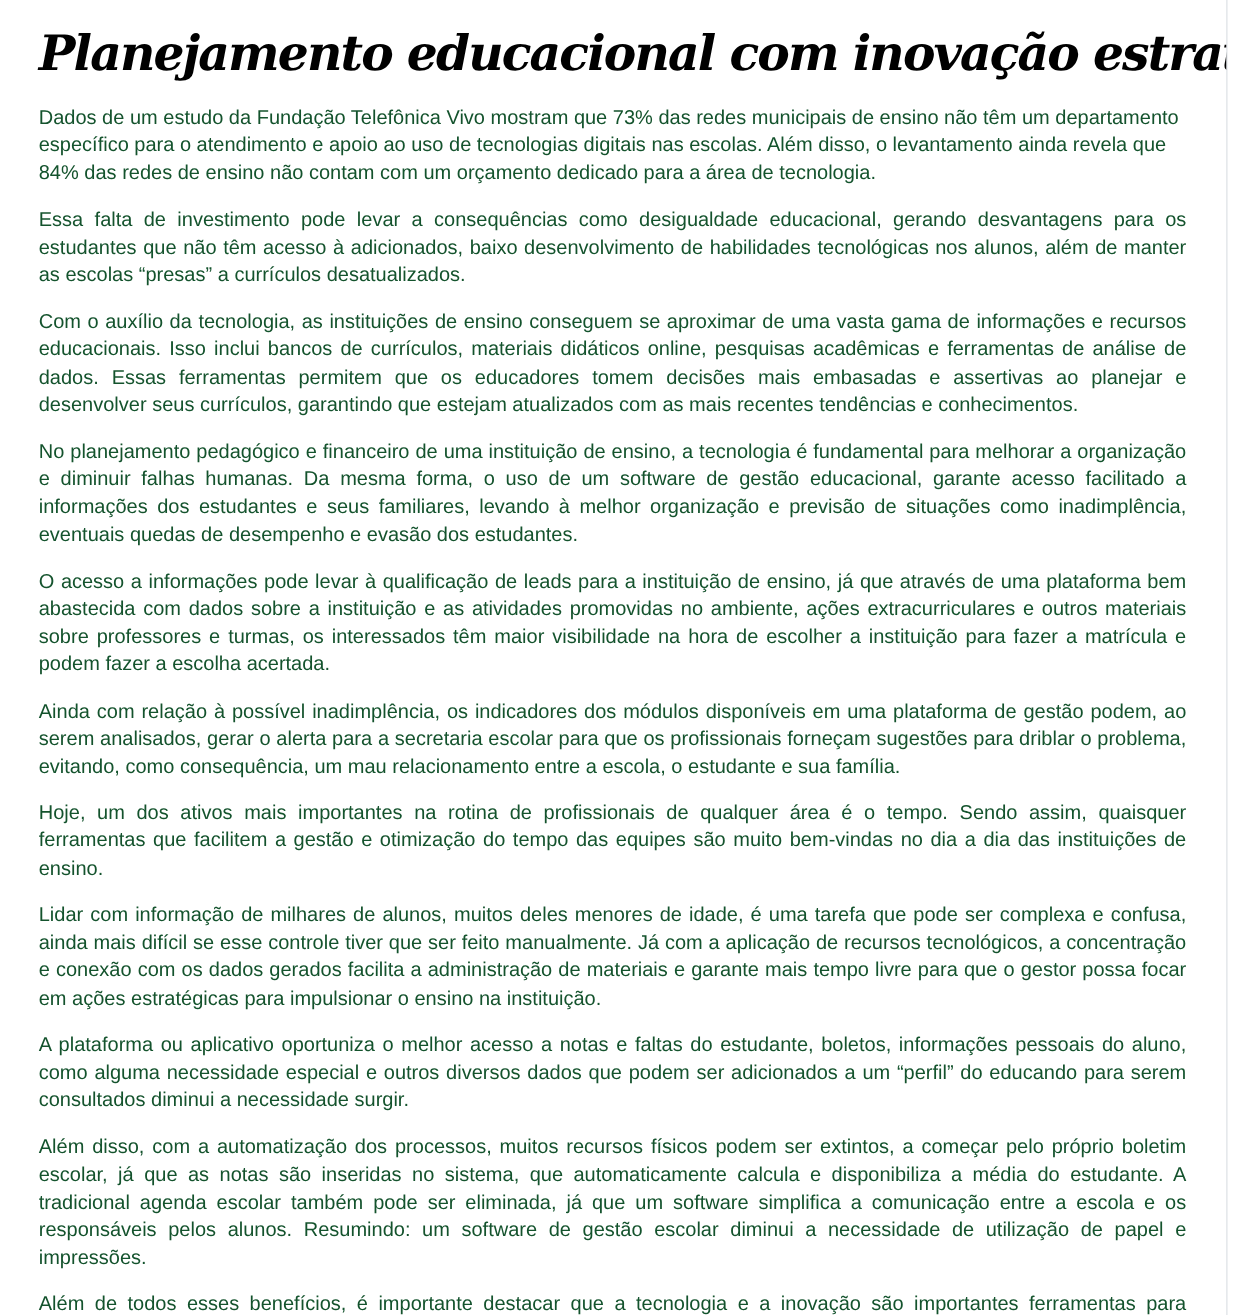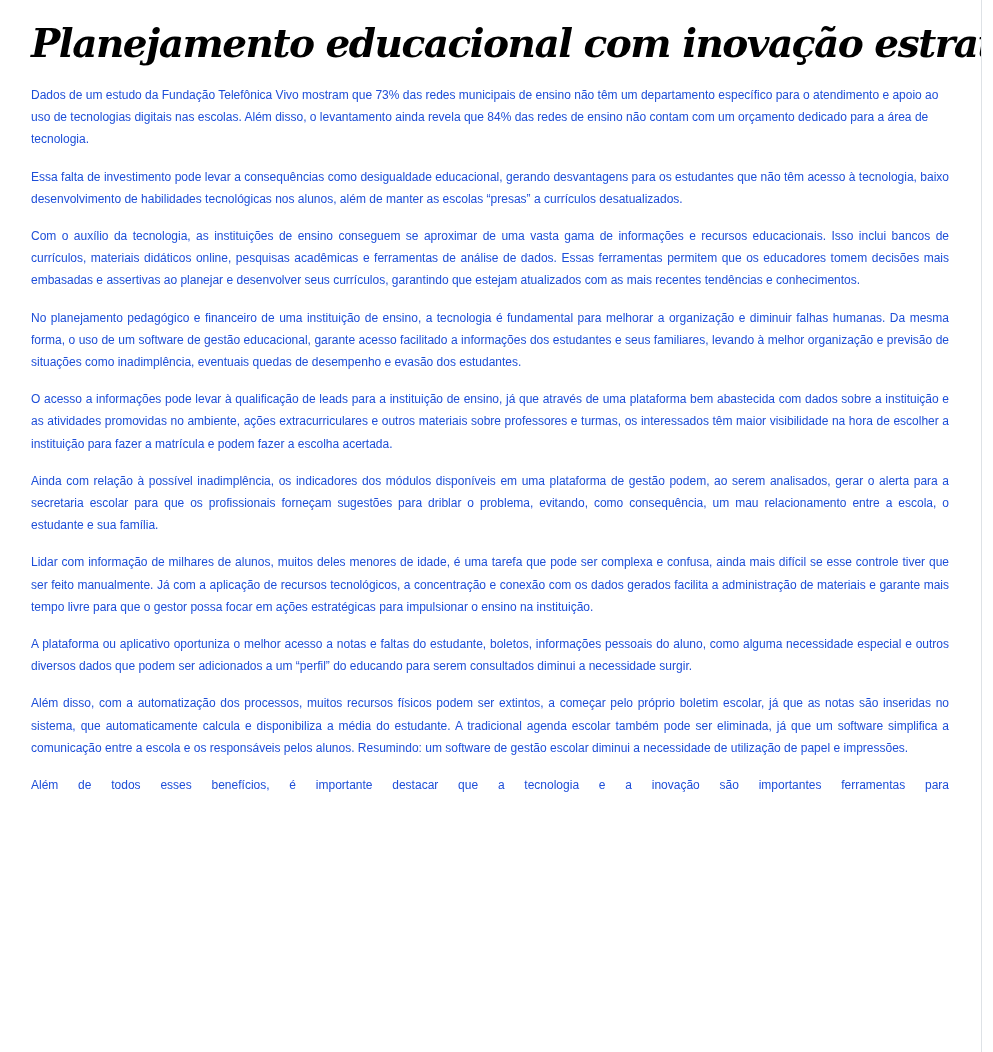--- a/index.html
+++ b/index.html
@@ -28,46 +28,47 @@
     font-weight: 700;
     font-size: 39px;
     line-height: 1.18;
     letter-spacing: -1.5px;
     color: #000000;
     margin: 0 0 18px 0;
     white-space: nowrap;
   }
   .article-body p {
     font-family: "Liberation Sans", sans-serif;
-    font-size: 12px;
+    font-size: 16px;
     line-height: 22.2px;
-    color: #1d4ed8;
+    color: #14532d;
     margin: 0 0 15px 0;
     text-align: justify;
   }
   .article-body p.lead-paragraph {
     text-align: left;
   }
   .article-body p.clipped-paragraph {
     text-align: justify;
     text-align-last: justify;
     margin-bottom: 0;
   }
 </style>
 </head>
 <body>
 
 <div class="page">
   <h1 class="article-title">Planejamento educacional com inovação estratégica</h1>
 
   <div class="article-body">
     <p class="lead-paragraph">Dados de um estudo da Fundação Telefônica Vivo mostram que 73% das redes municipais de ensino não têm um departamento específico para o atendimento e apoio ao uso de tecnologias digitais nas escolas. Além disso, o levantamento ainda revela que 84% das redes de ensino não contam com um orçamento dedicado para a área de tecnologia.</p>
-    <p>Essa falta de investimento pode levar a consequências como desigualdade educacional, gerando desvantagens para os estudantes que não têm acesso à tecnologia, baixo desenvolvimento de habilidades tecnológicas nos alunos, além de manter as escolas “presas” a currículos desatualizados.</p>
+    <p>Essa falta de investimento pode levar a consequências como desigualdade educacional, gerando desvantagens para os estudantes que não têm acesso à adicionados, baixo desenvolvimento de habilidades tecnológicas nos alunos, além de manter as escolas “presas” a currículos desatualizados.</p>
     <p>Com o auxílio da tecnologia, as instituições de ensino conseguem se aproximar de uma vasta gama de informações e recursos educacionais. Isso inclui bancos de currículos, materiais didáticos online, pesquisas acadêmicas e ferramentas de análise de dados. Essas ferramentas permitem que os educadores tomem decisões mais embasadas e assertivas ao planejar e desenvolver seus currículos, garantindo que estejam atualizados com as mais recentes tendências e conhecimentos.</p>
     <p>No planejamento pedagógico e financeiro de uma instituição de ensino, a tecnologia é fundamental para melhorar a organização e diminuir falhas humanas. Da mesma forma, o uso de um software de gestão educacional, garante acesso facilitado a informações dos estudantes e seus familiares, levando à melhor organização e previsão de situações como inadimplência, eventuais quedas de desempenho e evasão dos estudantes.</p>
     <p>O acesso a informações pode levar à qualificação de leads para a instituição de ensino, já que através de uma plataforma bem abastecida com dados sobre a instituição e as atividades promovidas no ambiente, ações extracurriculares e outros materiais sobre professores e turmas, os interessados têm maior visibilidade na hora de escolher a instituição para fazer a matrícula e podem fazer a escolha acertada.</p>
     <p>Ainda com relação à possível inadimplência, os indicadores dos módulos disponíveis em uma plataforma de gestão podem, ao serem analisados, gerar o alerta para a secretaria escolar para que os profissionais forneçam sugestões para driblar o problema, evitando, como consequência, um mau relacionamento entre a escola, o estudante e sua família.</p>
+    <p>Hoje, um dos ativos mais importantes na rotina de profissionais de qualquer área é o tempo. Sendo assim, quaisquer ferramentas que facilitem a gestão e otimização do tempo das equipes são muito bem-vindas no dia a dia das instituições de ensino.</p>
     <p>Lidar com informação de milhares de alunos, muitos deles menores de idade, é uma tarefa que pode ser complexa e confusa, ainda mais difícil se esse controle tiver que ser feito manualmente. Já com a aplicação de recursos tecnológicos, a concentração e conexão com os dados gerados facilita a administração de materiais e garante mais tempo livre para que o gestor possa focar em ações estratégicas para impulsionar o ensino na instituição.</p>
     <p>A plataforma ou aplicativo oportuniza o melhor acesso a notas e faltas do estudante, boletos, informações pessoais do aluno, como alguma necessidade especial e outros diversos dados que podem ser adicionados a um “perfil” do educando para serem consultados diminui a necessidade surgir.</p>
     <p>Além disso, com a automatização dos processos, muitos recursos físicos podem ser extintos, a começar pelo próprio boletim escolar, já que as notas são inseridas no sistema, que automaticamente calcula e disponibiliza a média do estudante. A tradicional agenda escolar também pode ser eliminada, já que um software simplifica a comunicação entre a escola e os responsáveis pelos alunos. Resumindo: um software de gestão escolar diminui a necessidade de utilização de papel e impressões.</p>
     <p class="clipped-paragraph">Além de todos esses benefícios, é importante destacar que a tecnologia e a inovação são importantes ferramentas para</p>
   </div>
 </div>
 
 </body></html>

